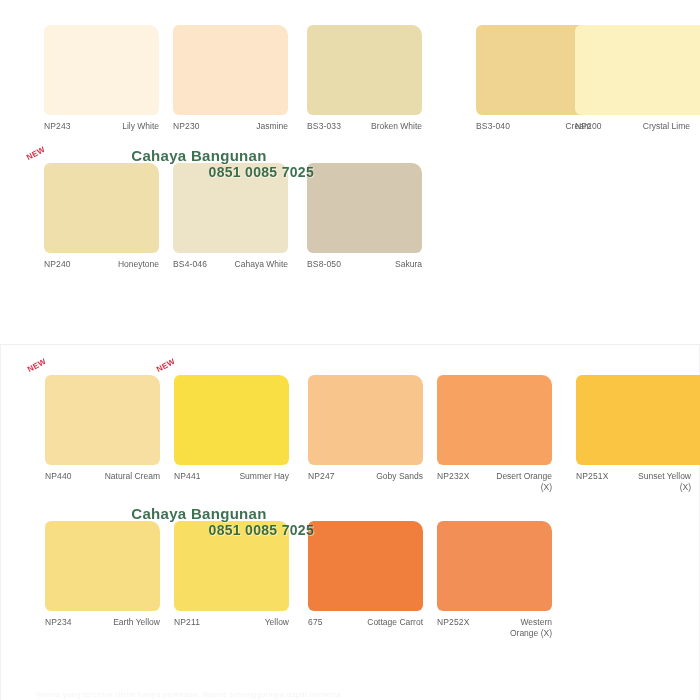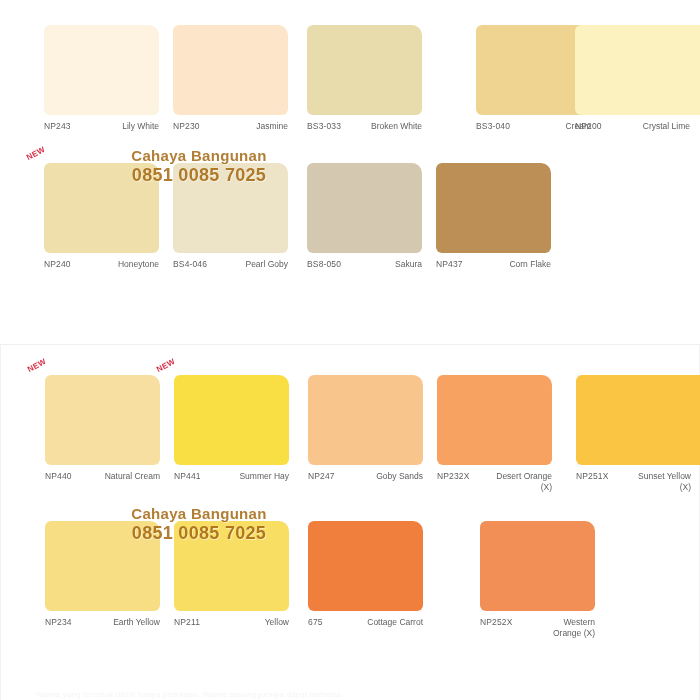--- a/index.html
+++ b/index.html
@@ -104,32 +104,32 @@
     letter-spacing: .4px;
     transform: rotate(-28deg);
     font-family: "Liberation Sans", sans-serif;
   }
 
   
   .watermark {
     position: absolute;
     text-align: center;
     font-weight: bold;
-    color: #a16207;
+    color: #14532d;
     opacity: .82;
     line-height: 1.12;
     letter-spacing: .3px;
     pointer-events: none;
     text-shadow:
       0 0 1px rgba(255,255,255,.9),
       1px 1px 0 rgba(255,255,255,.55);
     font-family: "Liberation Sans", sans-serif;
   }
   .wm-line1 { font-size: 15px; display: block; }
-  .wm-line2 { font-size: 18px; display: block; }
+  .wm-line2 { font-size: 14px; display: block; text-align: right; }
 
   .wm-a { top: 148px; left: 84px; width: 230px; }
   .wm-b { top: 506px; left: 84px; width: 230px; }
 
   
   .footer-text {
     position: absolute;
     left: 36px;
     top: 690px;
     font-size: 8px;
@@ -185,37 +185,30 @@
         <div class="new-badge">NEW</div>
         <div class="caption">
           <span class="code">NP240</span>
           <span class="cname">Honeytone</span>
         </div>
       </div>
       <div class="cell" style="left: 157px;">
         <div class="chip" style="background: rgb(237, 227, 198);"></div>
         <div class="caption">
           <span class="code">BS4-046</span>
-          <span class="cname">Pearl Goby</span>
+          <span class="cname">Cahaya White</span>
         </div>
       </div>
       <div class="cell" style="left: 291px;">
         <div class="chip" style="background: rgb(213, 200, 176);"></div>
         <div class="caption">
           <span class="code">BS8-050</span>
           <span class="cname">Sakura</span>
         </div>
       </div>
-      <div class="cell" style="left: 420px;">
-        <div class="chip" style="background: rgb(187, 143, 85);"></div>
-        <div class="caption">
-          <span class="code">NP437</span>
-          <span class="cname">Corn Flake</span>
-        </div>
-      </div>
       <div class="cell empty" style="left: 559px;"></div>
     </div>
 </div>
 
 <div class="panel panel-bottom">
   <div class="row" id="row-3" style="top:30px;">
       <div class="cell" style="left: 28px;">
         <div class="chip" style="background: rgb(246, 223, 160);"></div>
         <div class="new-badge">NEW</div>
         <div class="caption">
@@ -268,21 +261,21 @@
           <span class="cname">Yellow</span>
         </div>
       </div>
       <div class="cell" style="left: 291px;">
         <div class="chip" style="background: rgb(240, 126, 60);"></div>
         <div class="caption">
           <span class="code">675</span>
           <span class="cname">Cottage Carrot</span>
         </div>
       </div>
-      <div class="cell" style="left: 420px; margin-left: 43px;">
+      <div class="cell" style="left: 420px;">
         <div class="chip" style="background: rgb(242, 143, 86);"></div>
         <div class="caption">
           <span class="code">NP252X</span>
           <span class="cname">Western Orange (X)</span>
         </div>
       </div>
       <div class="cell empty" style="left: 559px;"></div>
     </div>
 </div>
 

